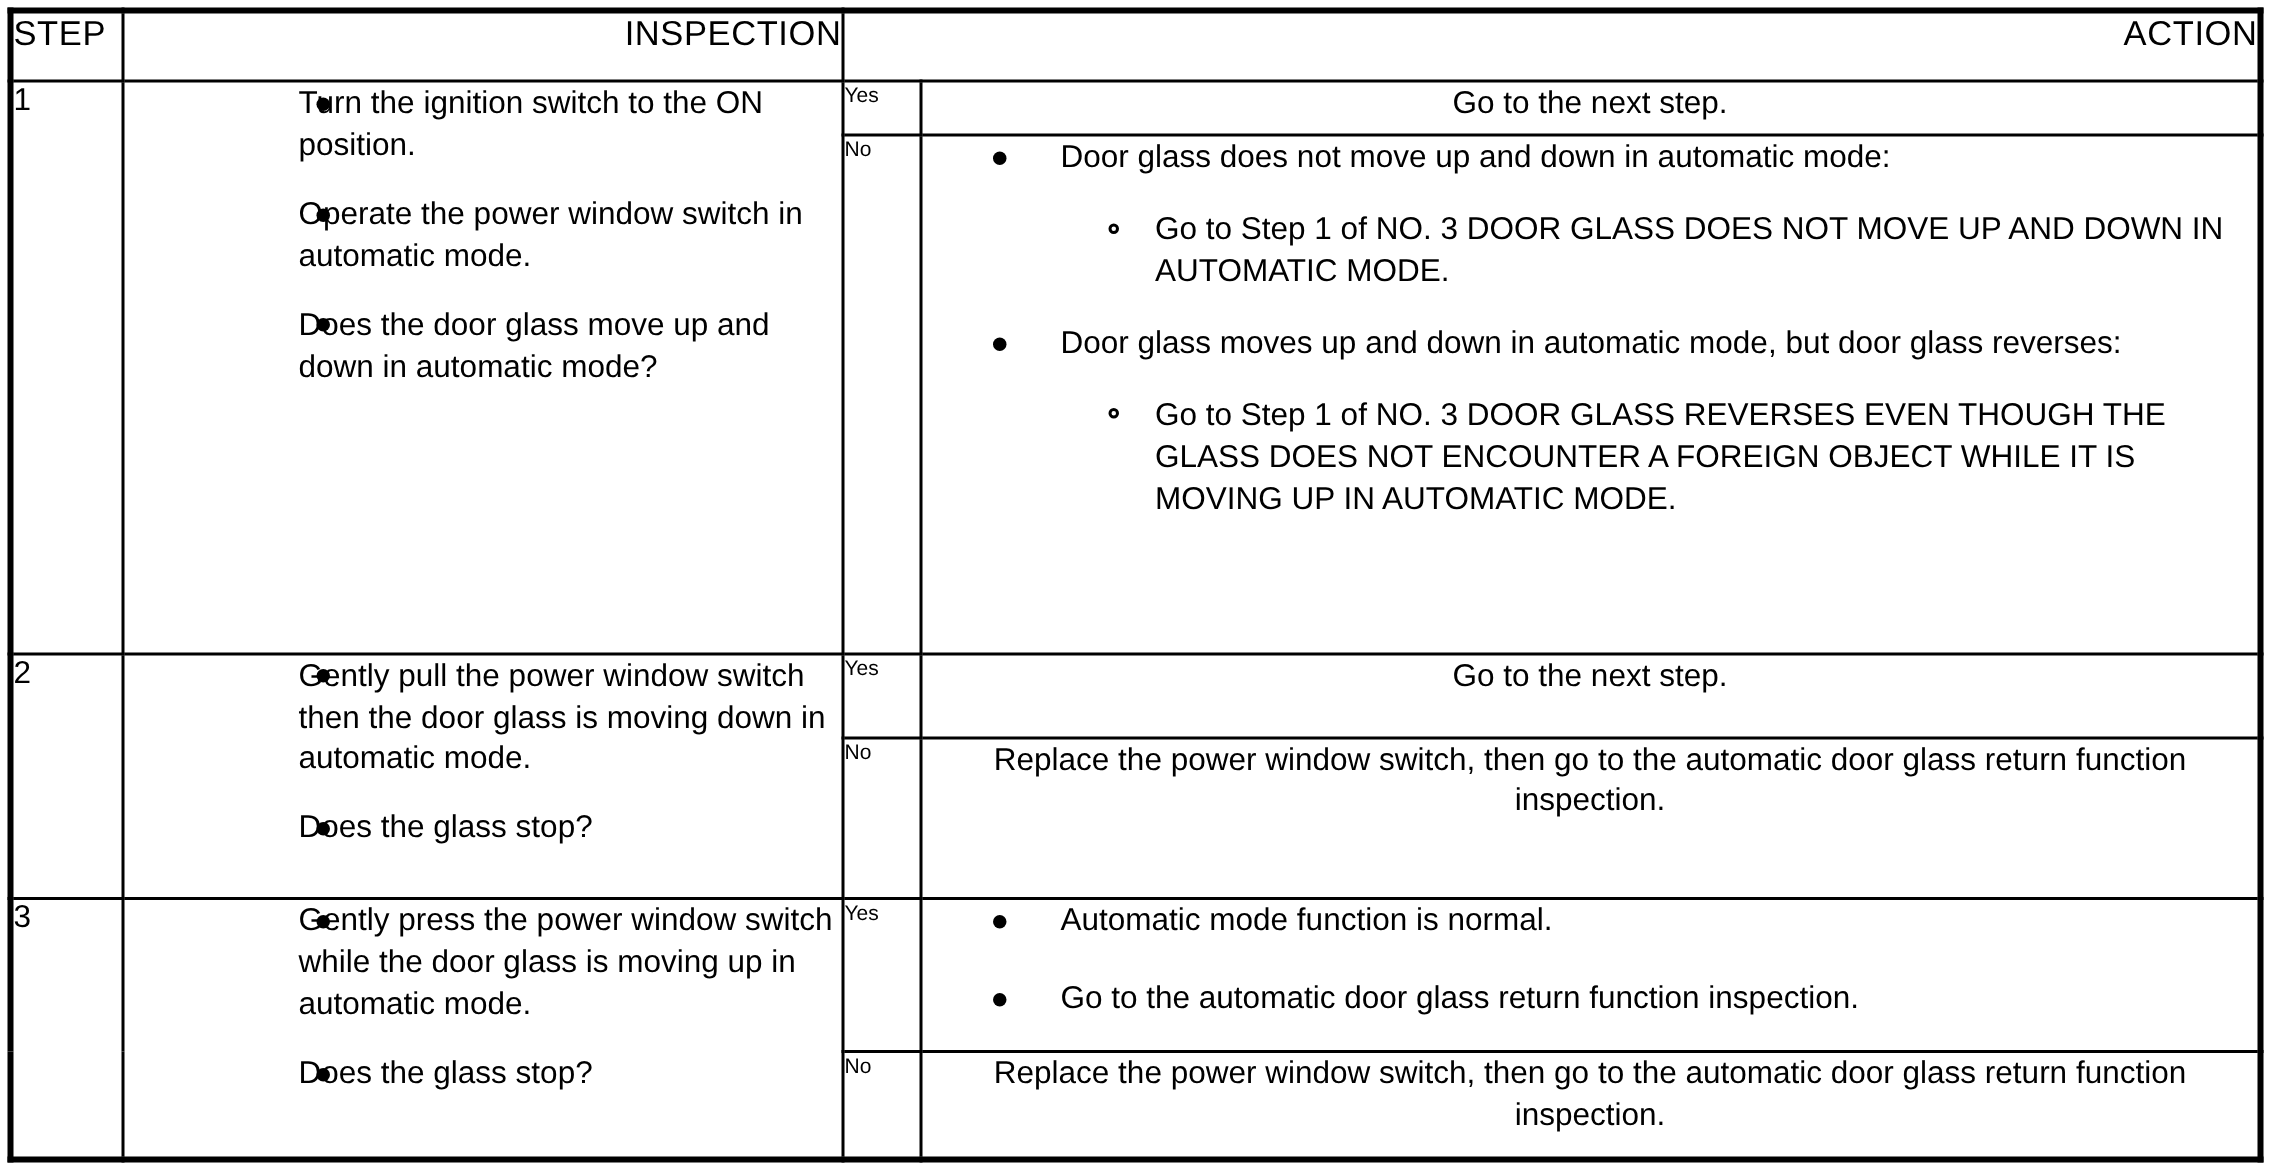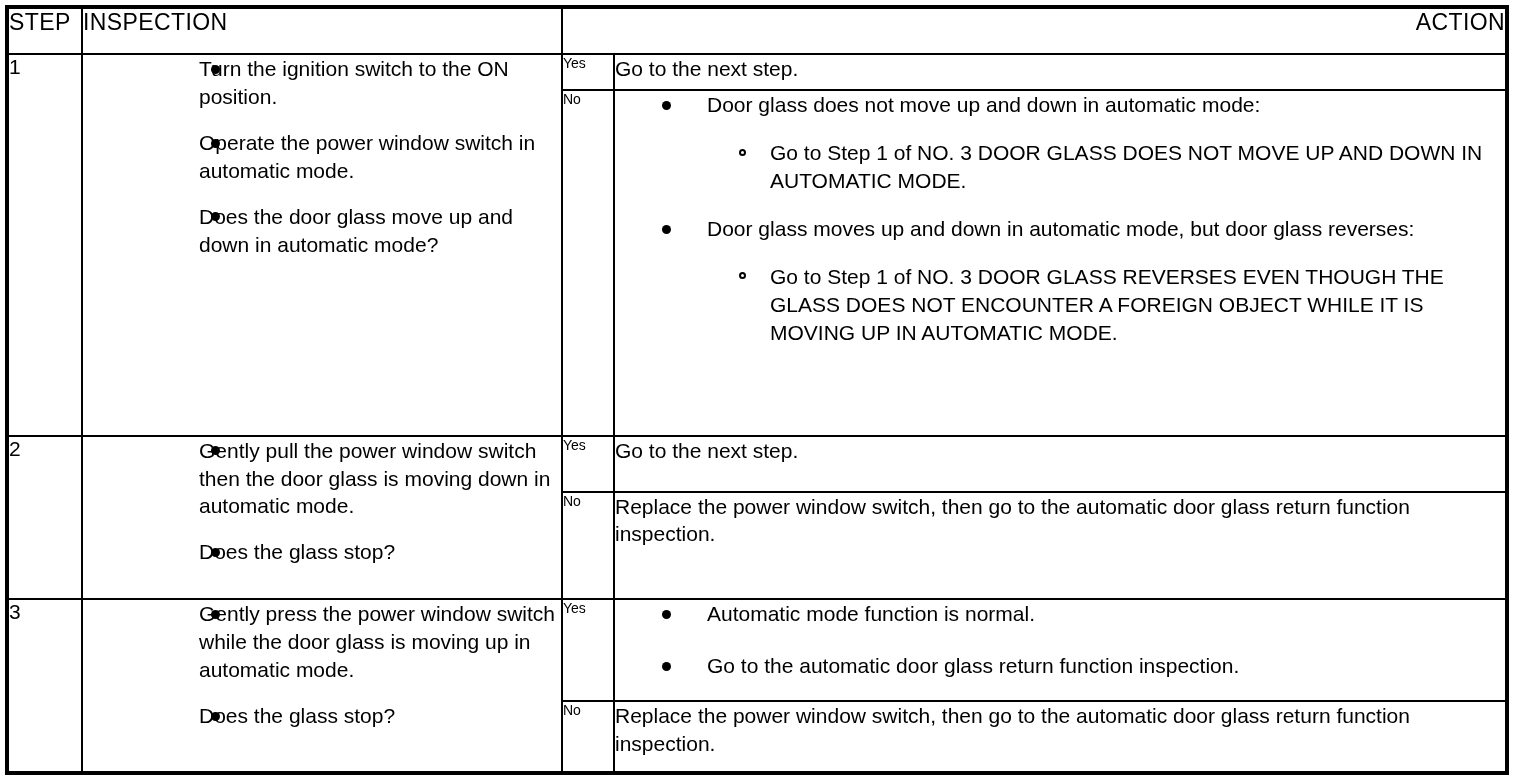--- a/index.html
+++ b/index.html
@@ -52,21 +52,21 @@
   
   .hdr-cell {
     height: 44px;
     font-size: 23px;
     font-weight: bold;
     letter-spacing: 0.4px;
     vertical-align: middle;
     padding: 0 8px;
   }
   .hdr-step   { text-align: left; padding-left: 7px; }
-  .hdr-insp   { text-align: left; }
+  .hdr-insp   { text-align: right; }
   .hdr-action { text-align: right; }
 
   
   .step-cell {
     font-size: 21px;
     padding: 6px 0 0 7px;
     text-align: left;
   }
 
   .insp-cell {
@@ -79,20 +79,21 @@
     white-space: nowrap;
     text-align: left;
   }
 
   .action-cell {
     padding: 9px 12px 10px 8px;
     font-size: 21px;
     line-height: 1.30;
   }
   .action-cell.plain {
+    text-align: center;
   }
 
   
   ul.blist {
     list-style: none;
     margin: 0;
     padding: 0;
   }
   ul.blist > li {
     position: relative;

